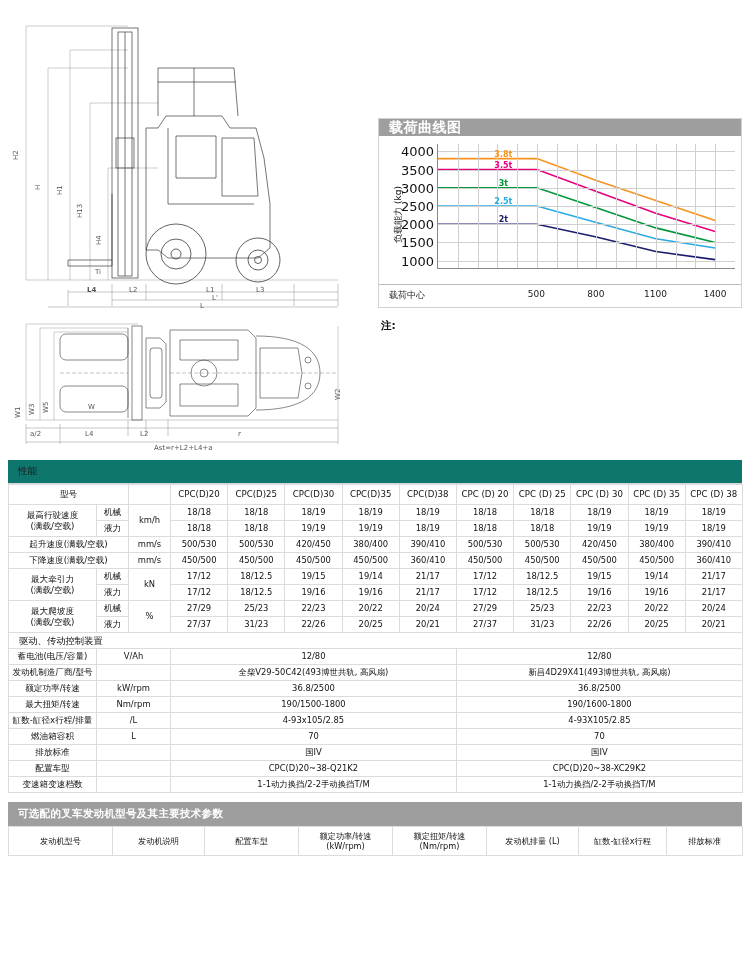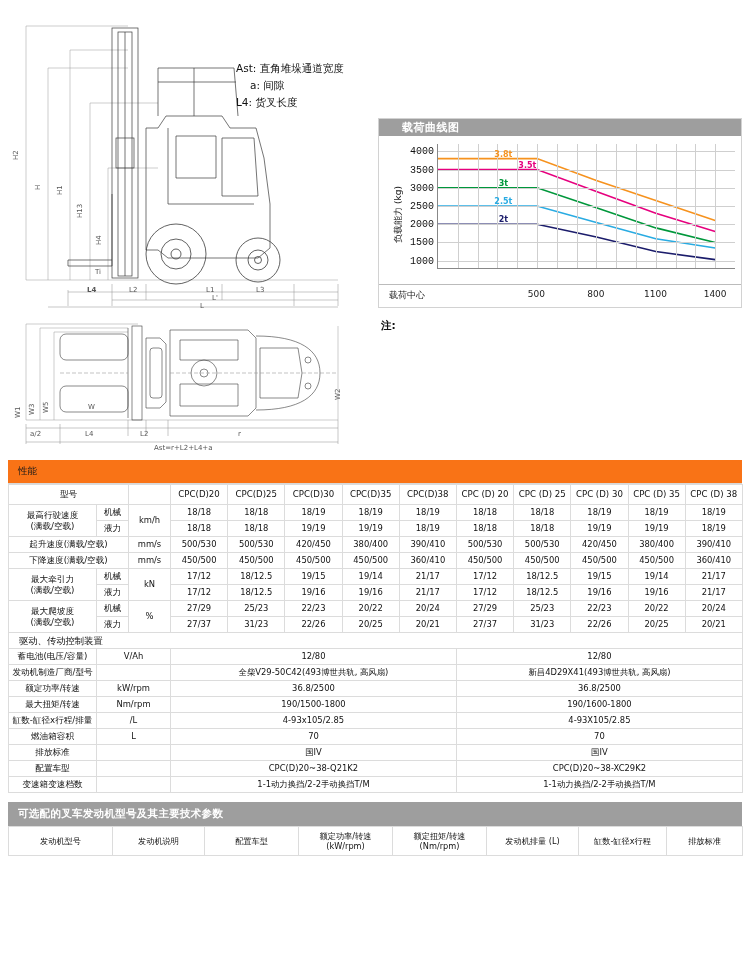--- a/index.html
+++ b/index.html
@@ -18,48 +18,48 @@
   .dim{position:absolute;font-size:7px;color:#555;font-family:"DejaVu Sans",sans-serif;}
   .dim.vert{transform:rotate(-90deg);transform-origin:left top;white-space:nowrap;}
 
   .legend-note{position:absolute;left:236px;top:60px;font-size:10.5px;line-height:17px;color:#111;}
   .legend-note div{white-space:nowrap;}
   .legend-note .indent{padding-left:14px;}
 
   
   .chartbox{position:absolute;left:378px;top:118px;width:364px;height:190px;
     border:1px solid #d2d2d2;background:#fff;box-sizing:border-box;}
-  .chart-title{height:17px;background:#9e9e9e;color:#fff;font-size:11px;font-weight:bold;
-    line-height:17px;padding-left:23px;letter-spacing:.5px;}
+  .chart-title{height:17px;background:#9e9e9e;color:#fff;font-size:14px;font-weight:bold;
+    line-height:17px;padding-left:10px;letter-spacing:.5px;}
   .chart-body{position:relative;height:171px;background:#fff;}
   .ylab{position:absolute;left:2px;top:20px;width:14px;height:120px;}
   .ylab span{position:absolute;left:-38px;top:52px;width:110px;text-align:center;
     font-size:9px;transform:rotate(-90deg);}
   .plot{position:absolute;left:58px;top:8px;right:6px;height:125px;
     border-left:1px solid #888;border-bottom:1px solid #888;box-sizing:border-box;}
   .gridv,.gridh{position:absolute;background:#cfcfcf;}
   .gridv{width:1px;top:0;bottom:0;}
   .gridh{height:1px;left:0;right:0;}
-  .ytick{position:absolute;right:calc(100% + 4px);font-size:10px;
-    transform:translateY(-50%);white-space:nowrap;color:#111;font-family:Liberation Mono, monospace;}
+  .ytick{position:absolute;right:calc(100% + 4px);font-size:13px;
+    transform:translateY(-50%);white-space:nowrap;color:#111;}
   .curve{position:absolute;left:0;top:0;width:100%;height:100%;overflow:visible;}
   .clabel{position:absolute;font-size:8px;font-weight:bold;transform:translate(-50%,-100%);white-space:nowrap;}
   .xaxis{position:absolute;left:0;right:0;bottom:2px;height:20px;border-top:1px solid #bbb;}
   .xaxis .xl{position:absolute;font-size:9px;top:4px;transform:translateX(-50%);}
   .xaxis .xname{position:absolute;left:10px;top:4px;font-size:9px;}
 
   .note{position:absolute;left:381px;top:318px;width:362px;font-size:10px;line-height:15.5px;color:#111;}
   .note b{font-size:10.5px;display:block;margin-bottom:1px;}
   .note p{margin:0;text-align:justify;}
 
   
   .sec-head{background:#9e9e9e;color:#fff;font-size:10.5px;font-weight:bold;
     padding:5px 10px;margin:0 8px;letter-spacing:.3px;}
   .subhead{font-size:9.5px;padding:5px 10px;border-bottom:1px solid #d8d8d8;
-    margin:0 8px;background:#f97316;}
+    margin:0 8px;background:#0f766e;}
   table{border-collapse:collapse;width:734px;margin:0 8px;table-layout:fixed;}
   td,th{border:1px solid #dcdcdc;font-size:8.4px;text-align:center;
     padding:2px 1px;color:#111;font-weight:normal;line-height:11px;}
   .rowlabel{text-align:center;font-size:8.6px;padding:2px 3px;}
   .seg{background:#fff;text-align:left;padding-left:10px;font-size:9.3px;}
   .hdr td{font-size:8.6px;padding:4px 1px;}
   .spacer{height:9px;}
   .engine-tbl td{font-size:8.4px;padding:4px 2px;}
   .engine-tbl .eh{font-size:8.2px;line-height:10px;margin-top:32px;}
 </style>
@@ -189,25 +189,20 @@
         <line x1="52" y1="104" x2="52" y2="124"></line>
         <line x1="120" y1="100" x2="120" y2="116"></line>
         <line x1="138" y1="100" x2="138" y2="116"></line>
         <line x1="160" y1="100" x2="160" y2="116"></line>
         <line x1="330" y1="100" x2="330" y2="124"></line>
         <line x1="18" y1="108" x2="330" y2="108"></line>
         <line x1="18" y1="122" x2="330" y2="122"></line>
       </g>
     </svg>
 
-    <div class="legend-note">
-      <div>Ast: 直角堆垛通道宽度</div>
-      <div class="indent">a: 间隙</div>
-      <div>L4: 货叉长度</div>
-    </div>
 
     <div class="chartbox">
       <div class="chart-title">载荷曲线图</div>
       <div class="chart-body">
         <div class="ylab">
           <span>负载能力 (kg)</span>
         </div>
         <div class="plot" id="plot">
           <svg class="curve" id="curves" preserveAspectRatio="none" viewBox="0 0 100 100">
               <polyline points="0.00,11.76 33.33,11.76 53.33,29.41 73.33,45.59 93.33,61.76" fill="none" stroke="#F6921E" stroke-width="1.6" vector-effect="non-scaling-stroke"></polyline>
@@ -238,21 +233,21 @@
             <div class="gridv" style="left: 40%;"></div>
             <div class="gridv" style="left: 46.6667%;"></div>
             <div class="gridv" style="left: 53.3333%;"></div>
             <div class="gridv" style="left: 60%;"></div>
             <div class="gridv" style="left: 66.6667%;"></div>
             <div class="gridv" style="left: 73.3333%;"></div>
             <div class="gridv" style="left: 80%;"></div>
             <div class="gridv" style="left: 86.6667%;"></div>
             <div class="gridv" style="left: 93.3333%;"></div>
             <div class="clabel" style="color: rgb(246, 146, 30); left: 22%; top: 11.7647%;">3.8t</div>
-            <div class="clabel" style="color: rgb(230, 0, 126); left: 22%; top: 20.5882%; margin-left: 24px;">3.5t</div>
+            <div class="clabel" style="color: rgb(230, 0, 126); left: 22%; top: 20.5882%;">3.5t</div>
             <div class="clabel" style="color: rgb(0, 151, 59); left: 22%; top: 35.2941%;">3t</div>
             <div class="clabel" style="color: rgb(41, 171, 226); left: 22%; top: 50%;">2.5t</div>
             <div class="clabel" style="color: rgb(27, 28, 107); left: 22%; top: 64.7059%;">2t</div>
           </div>
         <div class="xaxis" id="xaxis">
           <span class="xname">载荷中心</span>
         <span class="xl" style="left: 157.333px;">500</span>
             <span class="xl" style="left: 216.933px; text-align: center;">800</span>
             <span class="xl" style="left: 276.533px;">1100</span>
             <span class="xl" style="left: 336.133px;">1400</span>

